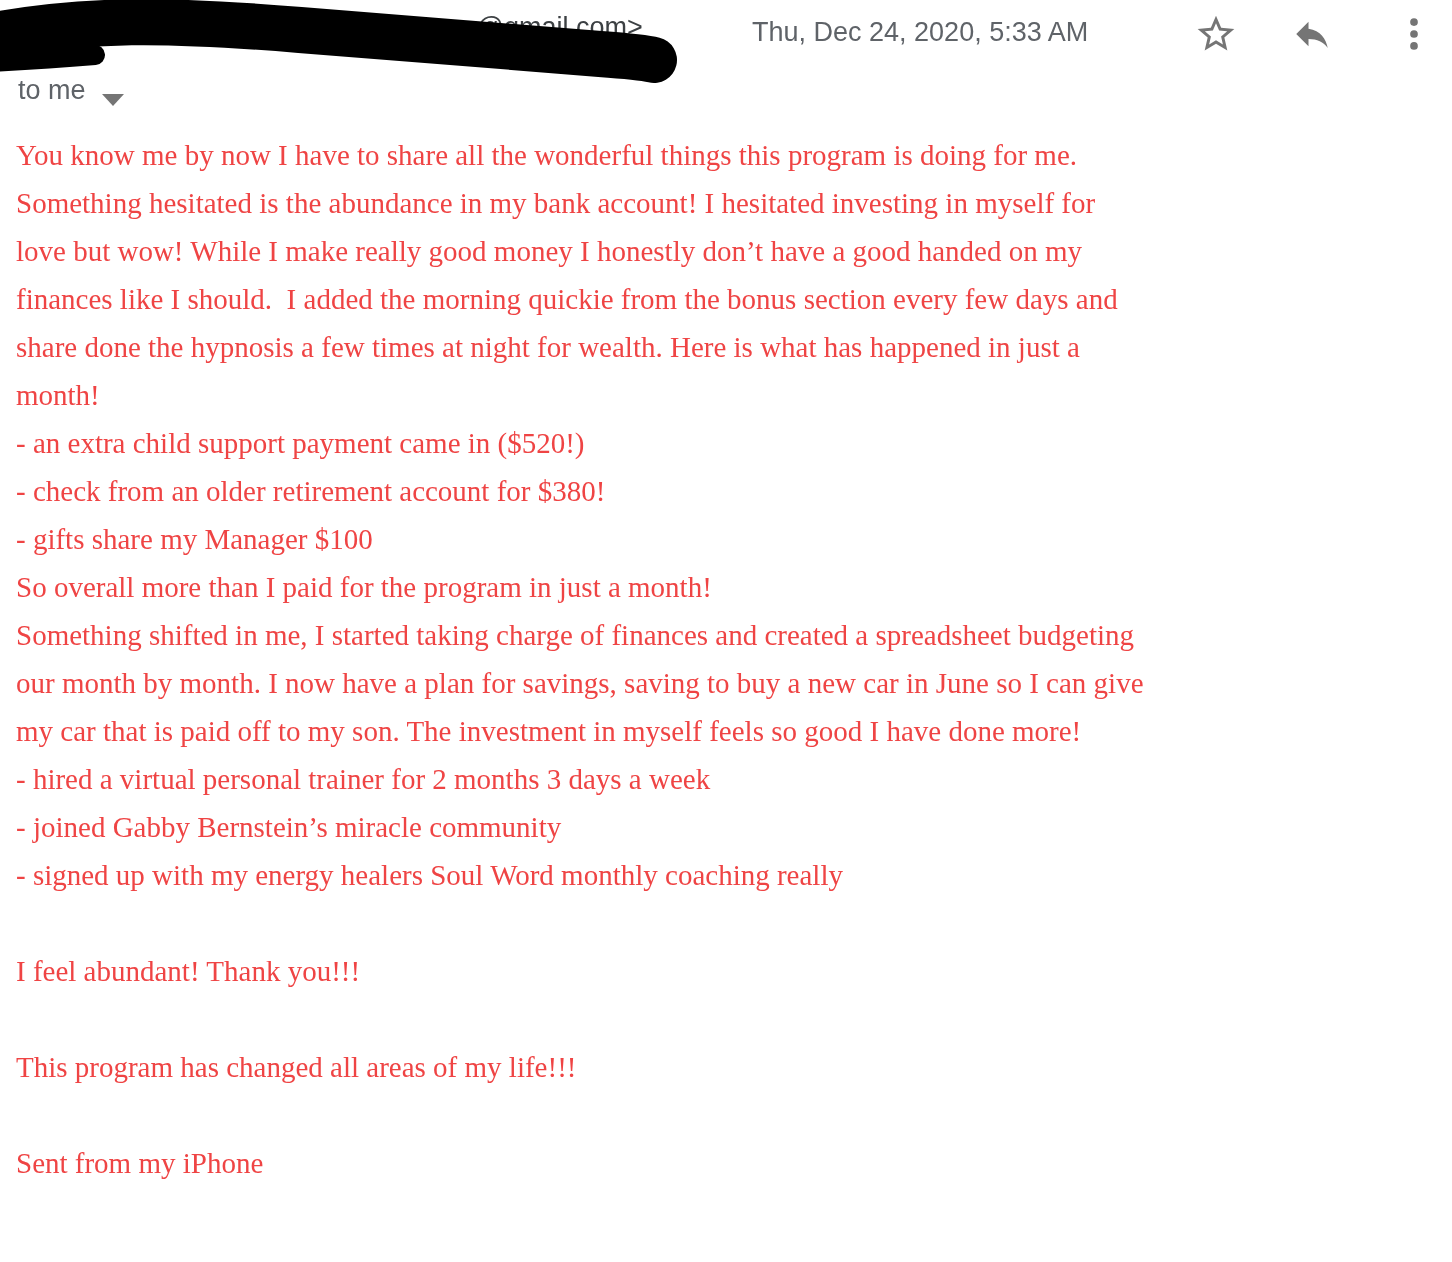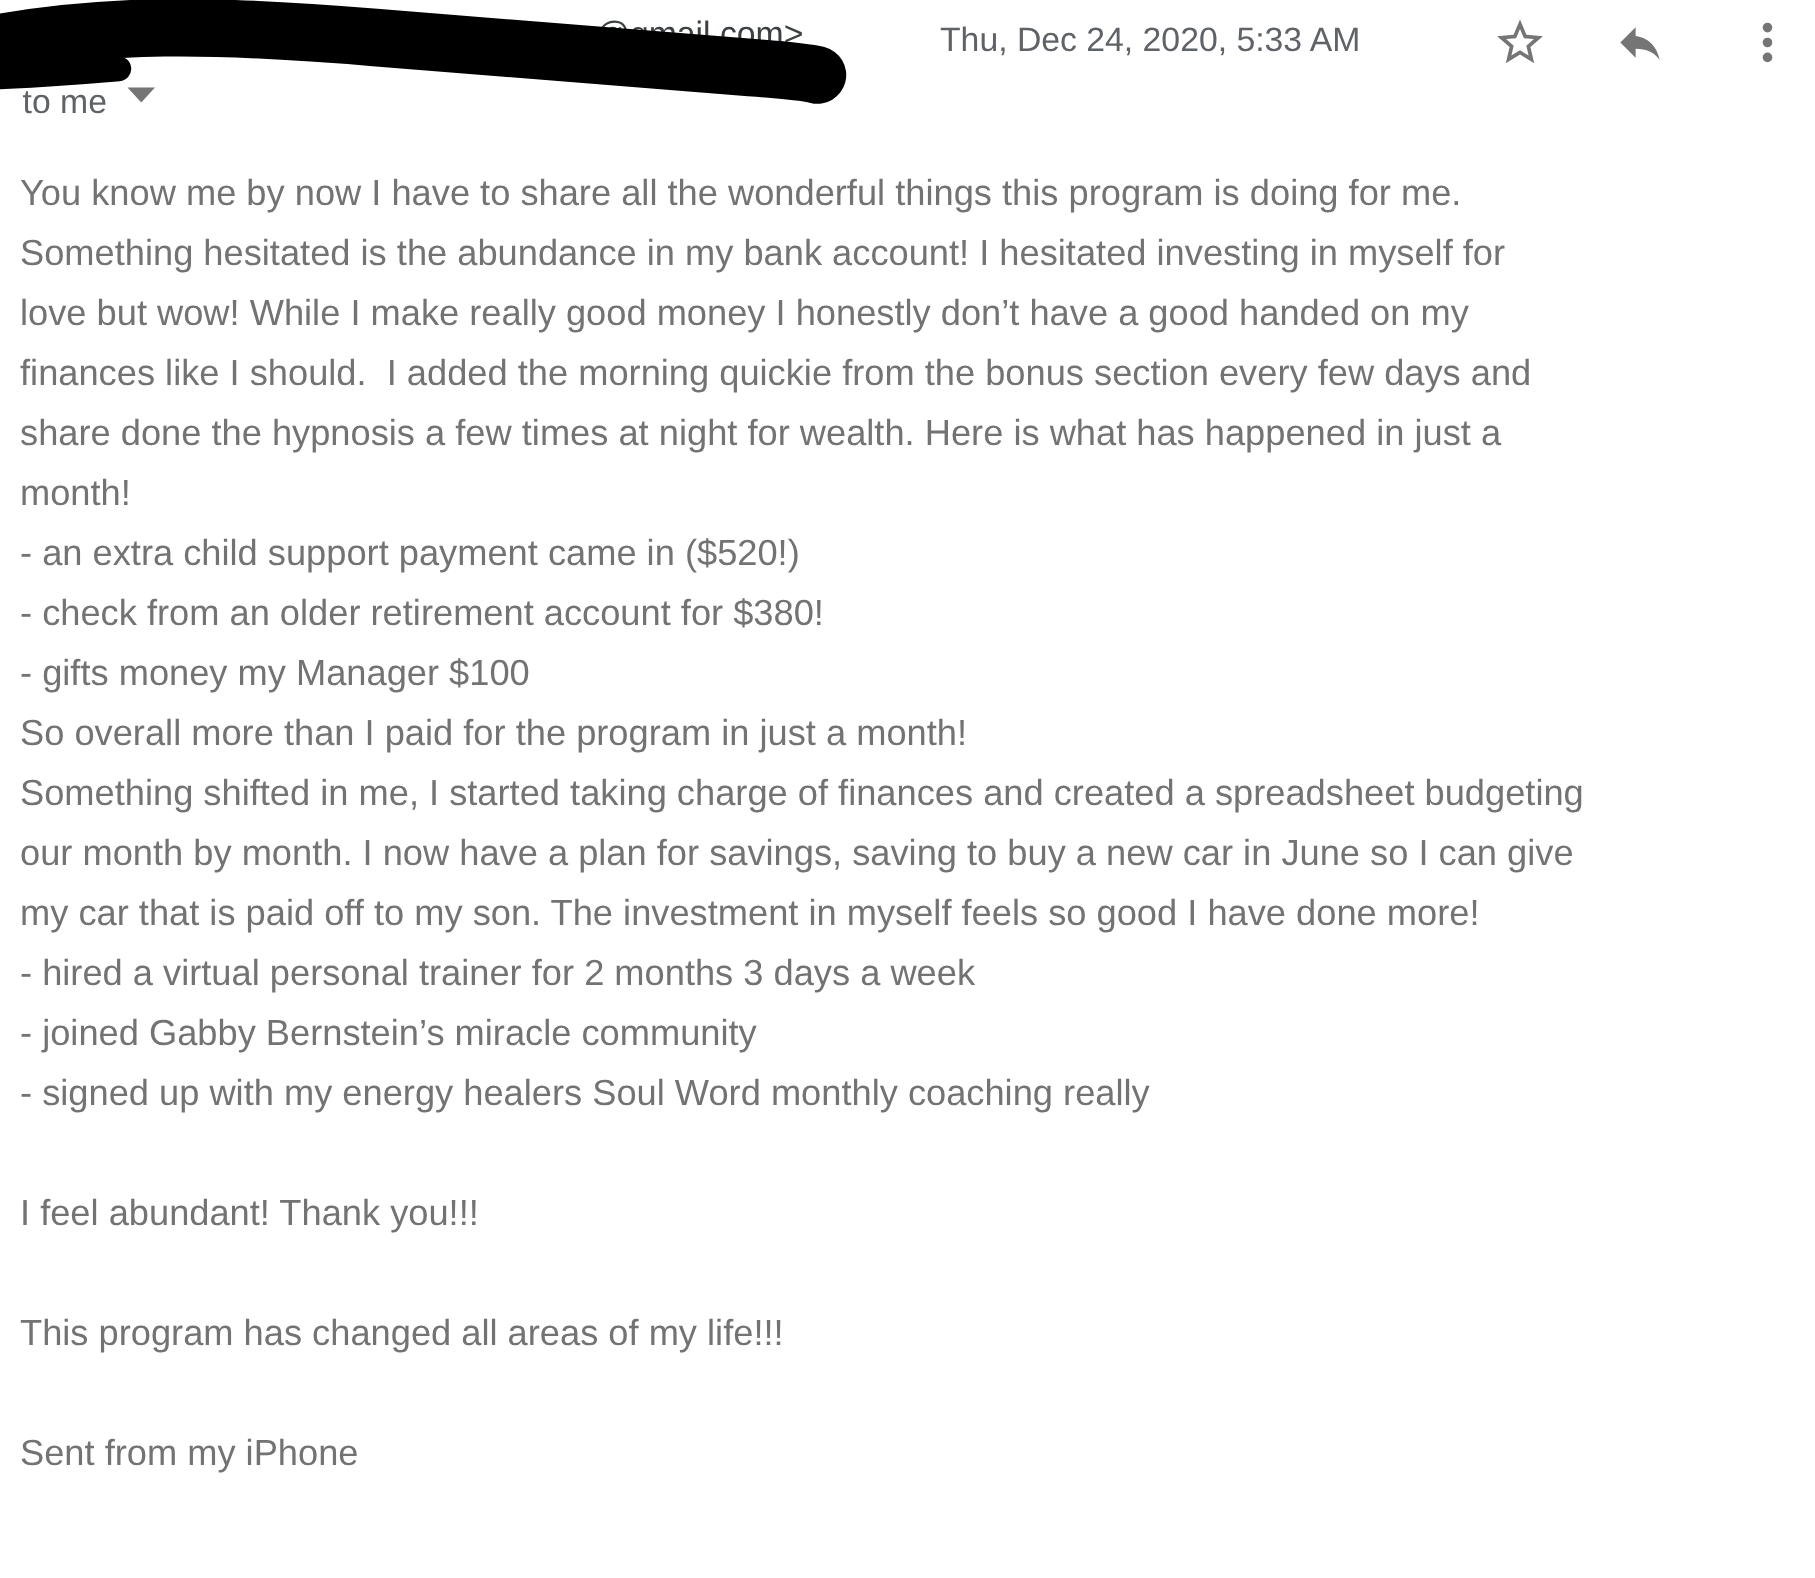--- a/index.html
+++ b/index.html
@@ -70,21 +70,21 @@
   .btn-star { left: 1192px; }
   .btn-reply { left: 1288px; }
   .btn-more { left: 1390px; }
 
   .recipient-row {
     position: absolute;
     left: 18px;
     top: 66px;
     height: 40px;
     display: flex;
-    align-items: flex-start;
+    align-items: flex-end;
     gap: 16px;
     cursor: pointer;
   }
   .recipient-label {
     font-size: 27px;
     color: #5f6368;
   }
   .chevron-down {
     width: 0;
     height: 0;
@@ -95,21 +95,22 @@
   }
 
   
   .email-body {
     position: absolute;
     left: 16px;
     top: 131px;
     width: 1420px;
     font-size: 29px;
     line-height: 48px;
-    color: #737373;
+    color: #ef4444;
+    font-family: Liberation Serif, serif;
   }
   .body-line {
     white-space: pre-wrap;
     min-height: 48px;
   }
 </style>
 </head>
 <body>
 
 <div class="email-header">
@@ -160,21 +161,21 @@
 
 <div class="email-body">
     <div class="body-line">You know me by now I have to share all the wonderful things this program is doing for me.</div>
     <div class="body-line">Something hesitated is the abundance in my bank account! I hesitated investing in myself for</div>
     <div class="body-line">love but wow! While I make really good money I honestly don’t have a good handed on my</div>
     <div class="body-line">finances like I should.  I added the morning quickie from the bonus section every few days and</div>
     <div class="body-line">share done the hypnosis a few times at night for wealth. Here is what has happened in just a</div>
     <div class="body-line">month!</div>
     <div class="body-line">- an extra child support payment came in ($520!)</div>
     <div class="body-line">- check from an older retirement account for $380!</div>
-    <div class="body-line">- gifts money my Manager $100</div>
+    <div class="body-line">- gifts share my Manager $100</div>
     <div class="body-line">So overall more than I paid for the program in just a month!</div>
     <div class="body-line">Something shifted in me, I started taking charge of finances and created a spreadsheet budgeting</div>
     <div class="body-line">our month by month. I now have a plan for savings, saving to buy a new car in June so I can give</div>
     <div class="body-line">my car that is paid off to my son. The investment in myself feels so good I have done more!</div>
     <div class="body-line">- hired a virtual personal trainer for 2 months 3 days a week</div>
     <div class="body-line">- joined Gabby Bernstein’s miracle community</div>
     <div class="body-line">- signed up with my energy healers Soul Word monthly coaching really</div>
     <div class="body-line">&nbsp;</div>
     <div class="body-line">I feel abundant! Thank you!!!</div>
     <div class="body-line">&nbsp;</div>

